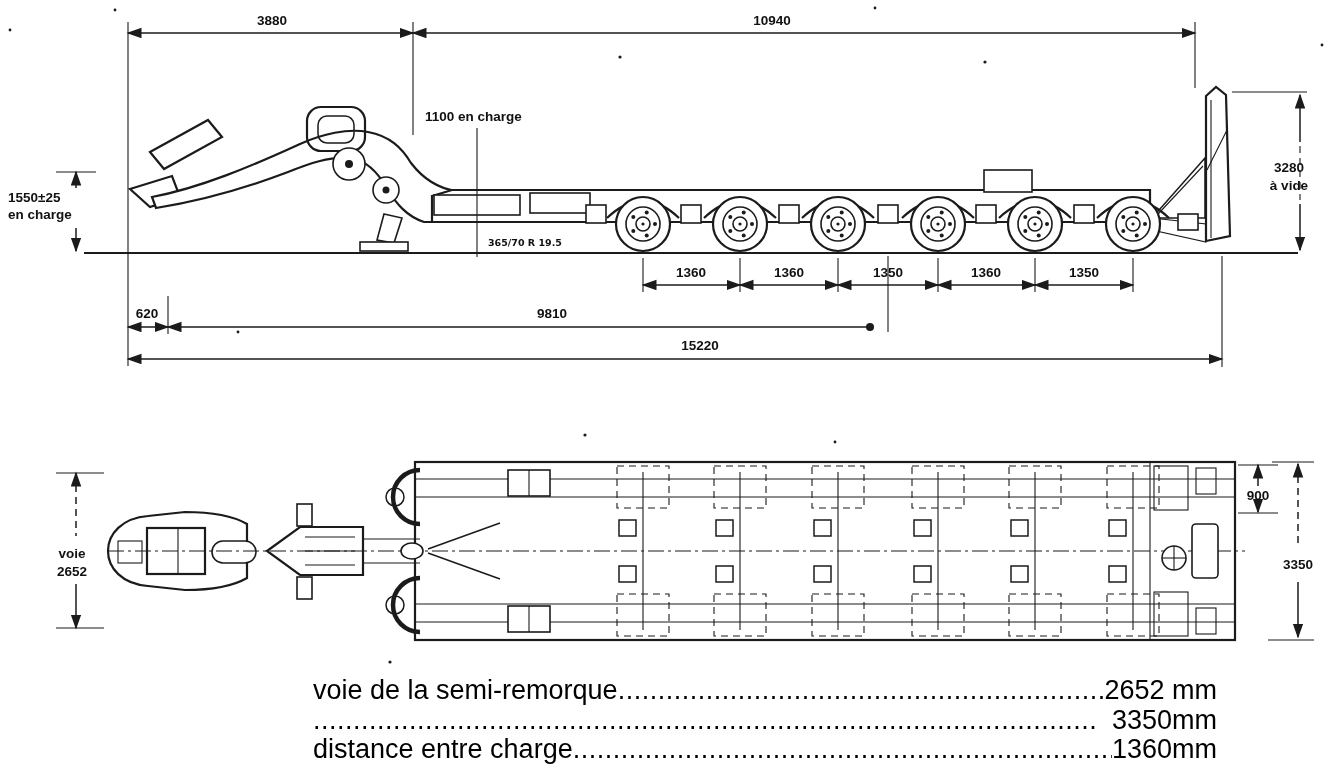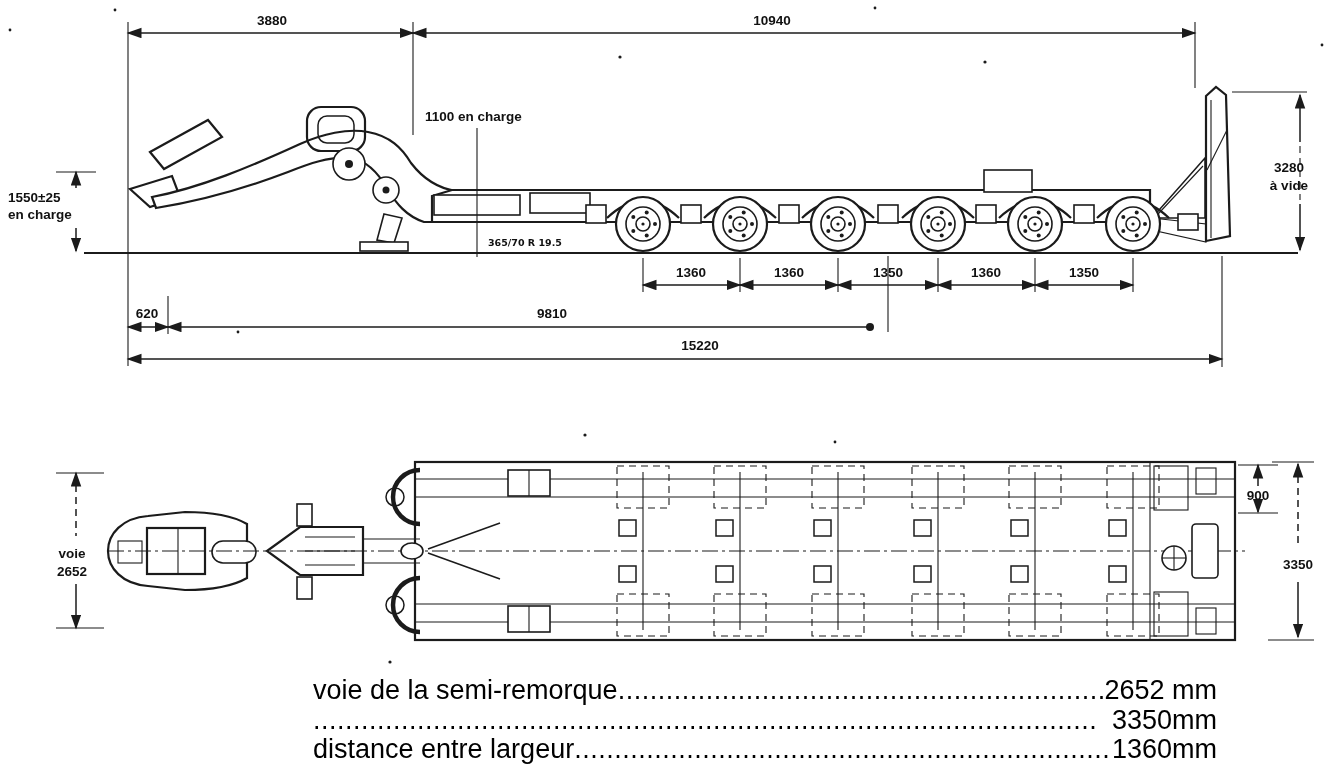--- a/index.html
+++ b/index.html
@@ -279,18 +279,18 @@
   <div class="row">
     <span>voie de la semi-remorque</span>
         <span class="leader">..................................................................................................</span>
         <span class="val">2652 mm</span>
   </div>
   <div class="row">
         <span class="leader">..................................................................................................</span>
         <span class="val">3350mm</span>
   </div>
   <div class="row">
-    <span>distance entre largeur</span>
+    <span>distance entre charge</span>
         <span class="leader">..................................................................................................</span>
         <span class="val">1360mm</span>
   </div>
 </div>
 </div>
 
 </body></html>

